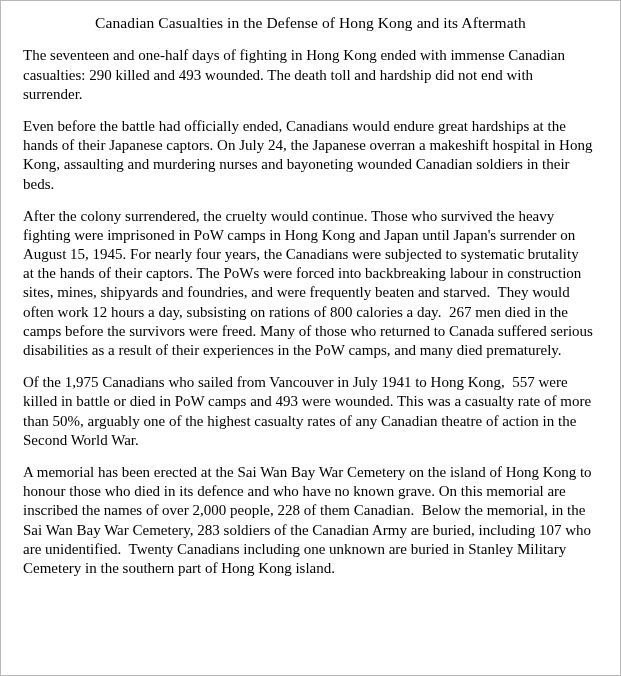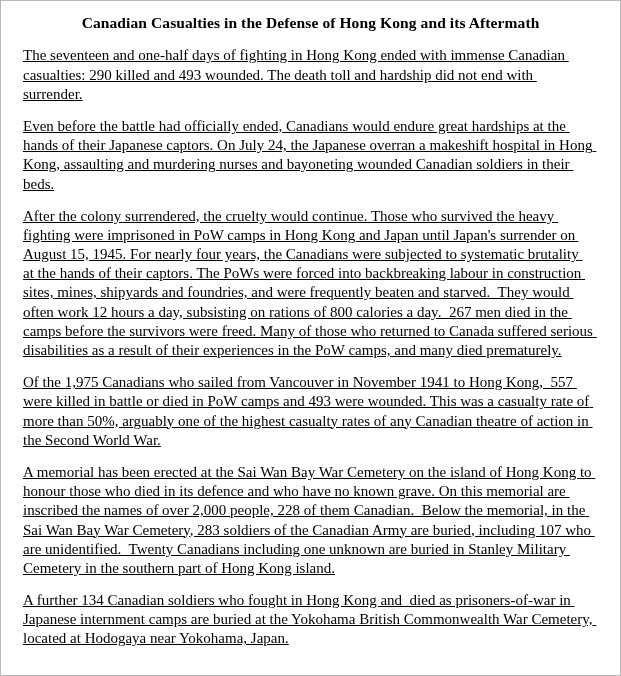--- a/index.html
+++ b/index.html
@@ -17,42 +17,40 @@
   .page {
     width: 621px;
     height: 676px;
     box-sizing: border-box;
     border: 1px solid #b8b8b8;
     background: #ffffff;
     padding: 10px 22px 0 22px;
   }
   .doc-title {
     font-size: 15.5px;
-    font-weight: bold;
+    font-weight: normal;
     text-align: center;
     line-height: 1.25;
     margin: 2px 0 14px 0;
     letter-spacing: 0.1px;
   }
   .para {
     font-size: 15px;
     line-height: 1.28;
     text-align: left;
     margin: 0 5px 13px 0;
     white-space: pre-wrap;
-    text-decoration: underline;
   }
   .para:last-child {
     margin-bottom: 0;
   }
 </style>
 </head>
 <body>
 
 <div class="page">
   <h1 class="doc-title">Canadian Casualties in the Defense of Hong Kong and its Aftermath</h1>
   <p class="para">The seventeen and one-half days of fighting in Hong Kong ended with immense Canadian casualties: 290 killed and 493 wounded. The death toll and hardship did not end with surrender.</p>
   <p class="para">Even before the battle had officially ended, Canadians would endure great hardships at the hands of their Japanese captors. On July 24, the Japanese overran a makeshift hospital in Hong Kong, assaulting and murdering nurses and bayoneting wounded Canadian soldiers in their beds.</p>
   <p class="para">After the colony surrendered, the cruelty would continue. Those who survived the heavy fighting were imprisoned in PoW camps in Hong Kong and Japan until Japan's surrender on August 15, 1945. For nearly four years, the Canadians were subjected to systematic brutality at the hands of their captors. The PoWs were forced into backbreaking labour in construction sites, mines, shipyards and foundries, and were frequently beaten and starved.  They would often work 12 hours a day, subsisting on rations of 800 calories a day.  267 men died in the camps before the survivors were freed. Many of those who returned to Canada suffered serious disabilities as a result of their experiences in the PoW camps, and many died prematurely.</p>
-  <p class="para">Of the 1,975 Canadians who sailed from Vancouver in November 1941 to Hong Kong,  557 were killed in battle or died in PoW camps and 493 were wounded. This was a casualty rate of more than 50%, arguably one of the highest casualty rates of any Canadian theatre of action in the Second World War.</p>
+  <p class="para">Of the 1,975 Canadians who sailed from Vancouver in July 1941 to Hong Kong,  557 were killed in battle or died in PoW camps and 493 were wounded. This was a casualty rate of more than 50%, arguably one of the highest casualty rates of any Canadian theatre of action in the Second World War.</p>
   <p class="para">A memorial has been erected at the Sai Wan Bay War Cemetery on the island of Hong Kong to honour those who died in its defence and who have no known grave. On this memorial are inscribed the names of over 2,000 people, 228 of them Canadian.  Below the memorial, in the Sai Wan Bay War Cemetery, 283 soldiers of the Canadian Army are buried, including 107 who are unidentified.  Twenty Canadians including one unknown are buried in Stanley Military Cemetery in the southern part of Hong Kong island.</p>
-  <p class="para">A further 134 Canadian soldiers who fought in Hong Kong and  died as prisoners-of-war in Japanese internment camps are buried at the Yokohama British Commonwealth War Cemetery, located at Hodogaya near Yokohama, Japan.</p>
 </div>
 
 </body></html>

